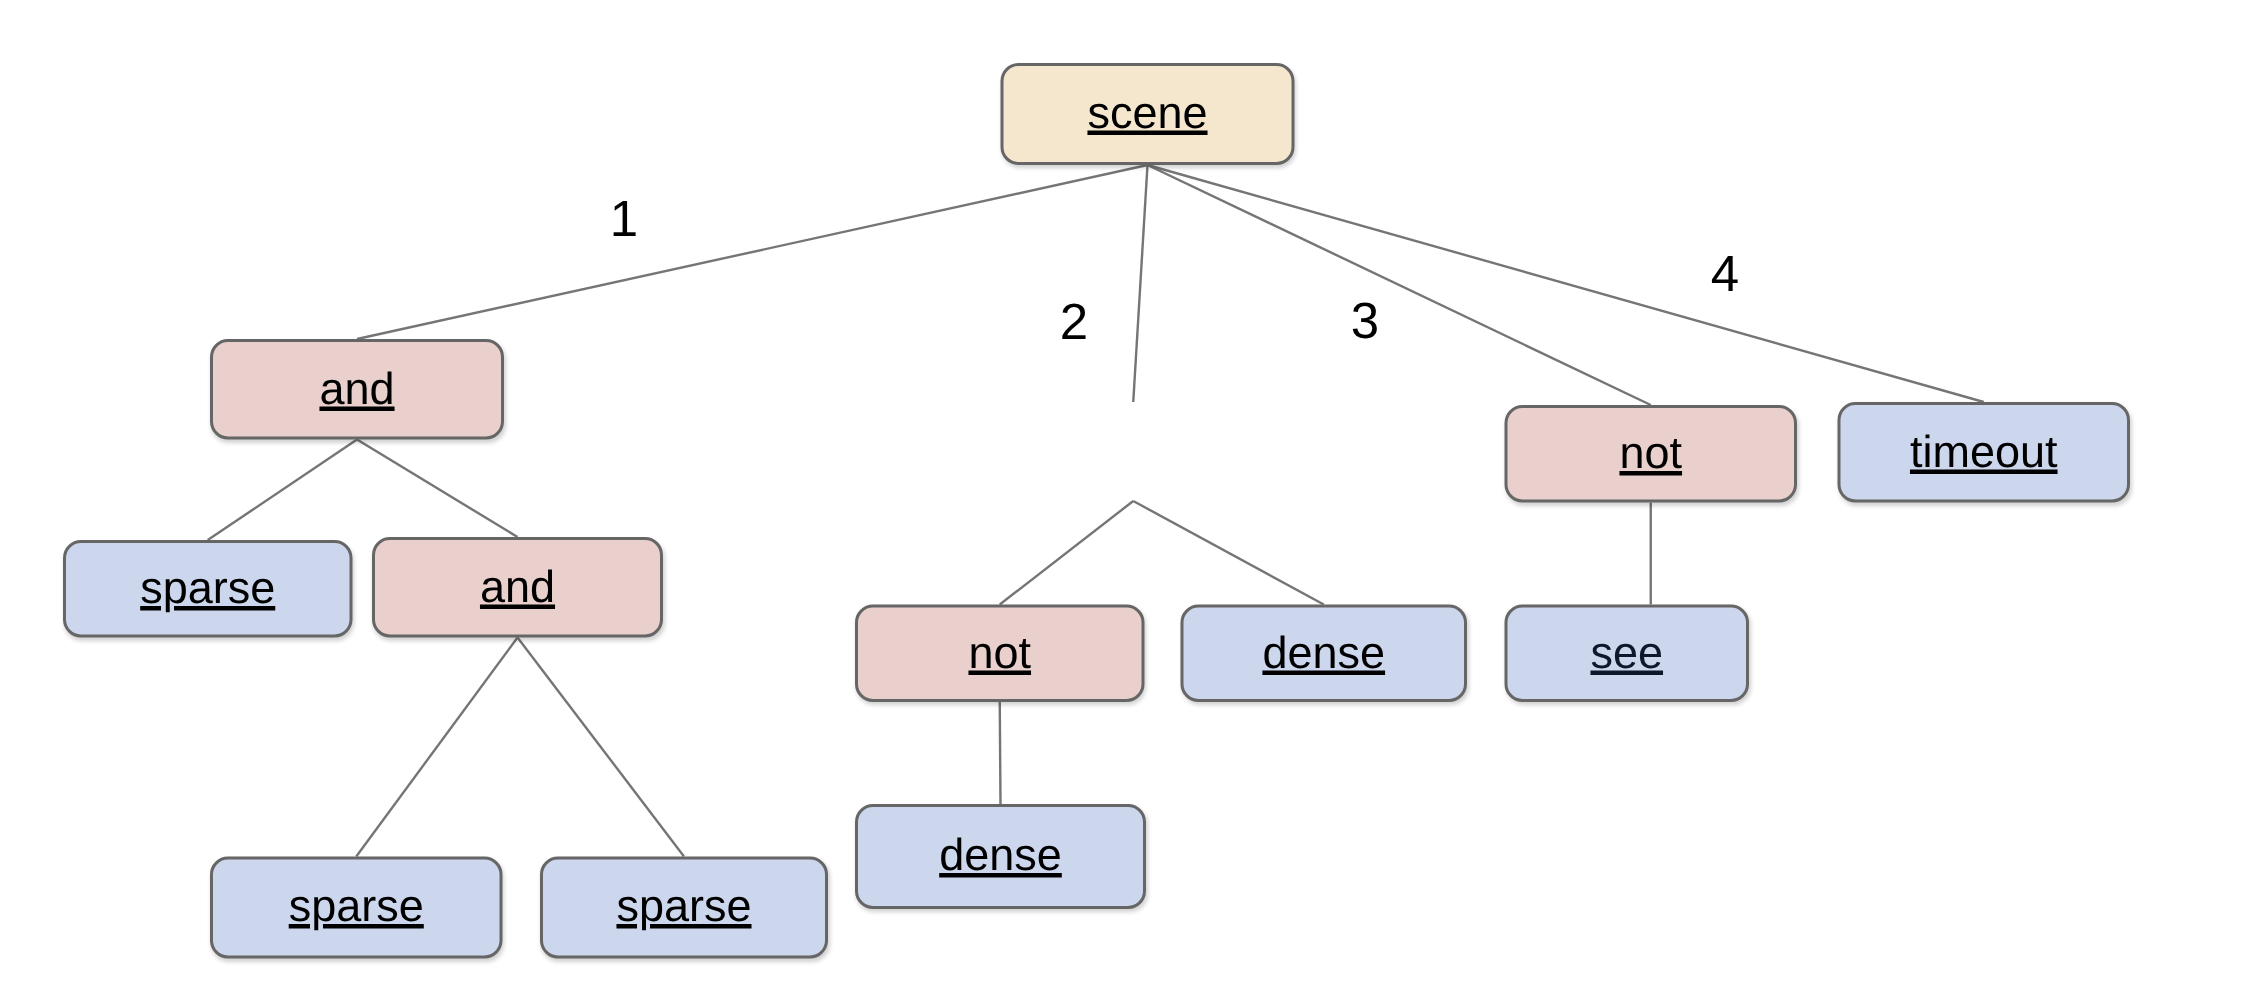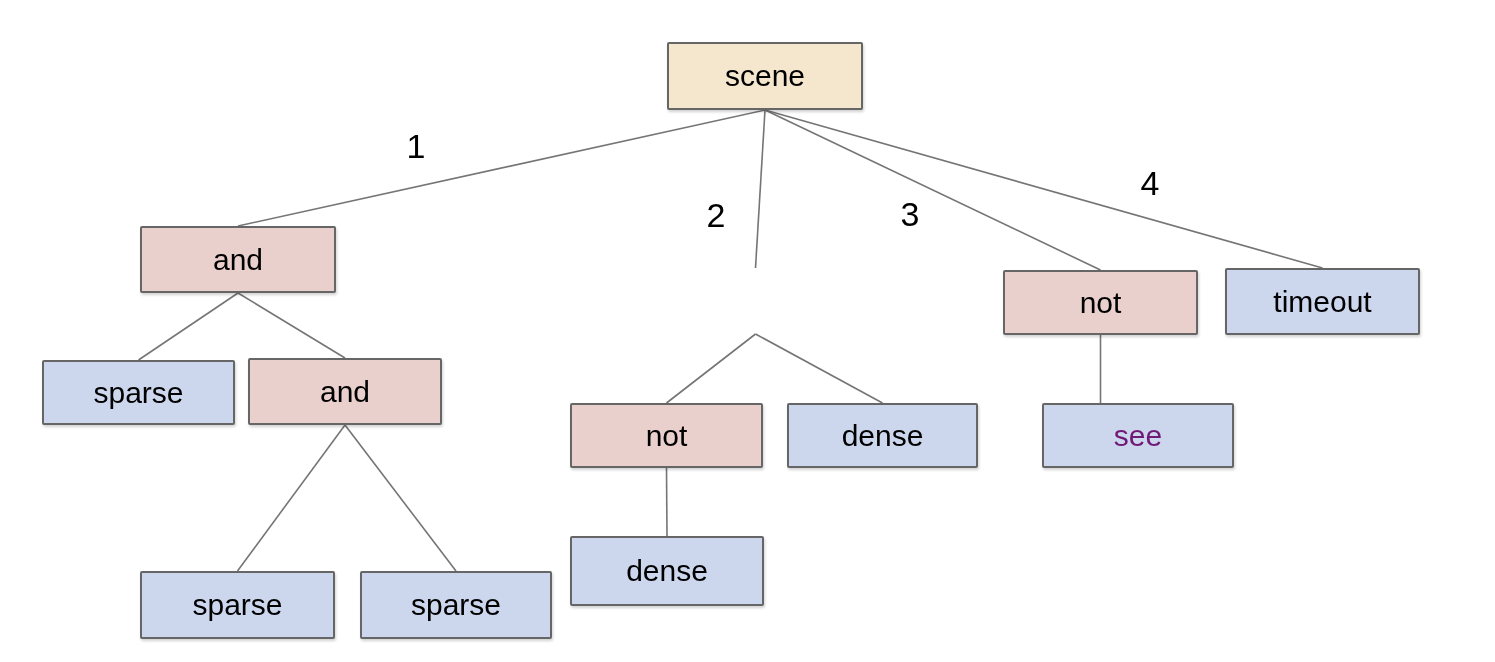--- a/index.html
+++ b/index.html
@@ -22,26 +22,27 @@
     width: 1495px;
     height: 662px;
     pointer-events: none;
   }
   .node {
     position: absolute;
     box-sizing: border-box;
     display: flex;
     align-items: center;
     justify-content: center;
-    border-radius: 2px;
+    border-radius: 12px;
     border: 2px solid #666666;
     font-size: 30px;
     color: #000000;
     box-shadow: 1px 2px 3px rgba(0,0,0,0.18);
     user-select: none;
+    text-decoration: underline;
   }
   .edge-label {
     position: absolute;
     transform: translate(-50%, -50%);
     font-size: 34px;
     color: #000000;
     line-height: 1;
     user-select: none;
   }
 </style>
@@ -68,17 +69,17 @@
     <div class="edge-label" style="left: 910px; top: 214px;">3</div>
     <div class="edge-label" style="left: 1150px; top: 183px;">4</div>
     <div class="node" style="left: 667px; top: 42px; width: 196px; height: 68px; background: rgb(245, 231, 205); border-color: rgb(102, 102, 102); color: rgb(0, 0, 0);">scene</div>
     <div class="node" style="left: 140px; top: 226px; width: 196px; height: 67px; background: rgb(233, 208, 204); border-color: rgb(102, 102, 102); color: rgb(0, 0, 0);">and</div>
     <div class="node" style="left: 1003px; top: 270px; width: 195px; height: 65px; background: rgb(233, 208, 204); border-color: rgb(102, 102, 102); color: rgb(0, 0, 0);">not</div>
     <div class="node" style="left: 1225px; top: 268px; width: 195px; height: 67px; background: rgb(204, 215, 238); border-color: rgb(102, 102, 102); color: rgb(0, 0, 0); text-align: center;">timeout</div>
     <div class="node" style="left: 42px; top: 360px; width: 193px; height: 65px; background: rgb(204, 215, 238); border-color: rgb(102, 102, 102); color: rgb(0, 0, 0);">sparse</div>
     <div class="node" style="left: 248px; top: 358px; width: 194px; height: 67px; background: rgb(233, 208, 204); border-color: rgb(102, 102, 102); color: rgb(0, 0, 0);">and</div>
     <div class="node" style="left: 570px; top: 403px; width: 193px; height: 65px; background: rgb(233, 208, 204); border-color: rgb(102, 102, 102); color: rgb(0, 0, 0);">not</div>
     <div class="node" style="left: 787px; top: 403px; width: 191px; height: 65px; background: rgb(204, 215, 238); border-color: rgb(102, 102, 102); color: rgb(0, 0, 0);">dense</div>
-    <div class="node" style="left: 1003px; top: 403px; width: 192px; height: 65px; background: rgb(204, 215, 238); border-color: rgb(102, 102, 102); color: #701a75; margin-left: 39px;">see</div>
+    <div class="node" style="left: 1003px; top: 403px; width: 163px; height: 65px; background: rgb(204, 215, 238); border-color: rgb(102, 102, 102); color: #0f172a;">see</div>
     <div class="node" style="left: 570px; top: 536px; width: 194px; height: 70px; background: rgb(204, 215, 238); border-color: rgb(102, 102, 102); color: rgb(0, 0, 0);">dense</div>
     <div class="node" style="left: 140px; top: 571px; width: 195px; height: 68px; background: rgb(204, 215, 238); border-color: rgb(102, 102, 102); color: rgb(0, 0, 0);">sparse</div>
     <div class="node" style="left: 360px; top: 571px; width: 192px; height: 68px; background: rgb(204, 215, 238); border-color: rgb(102, 102, 102); color: rgb(0, 0, 0);">sparse</div>
   </div>
 
 </body></html>

